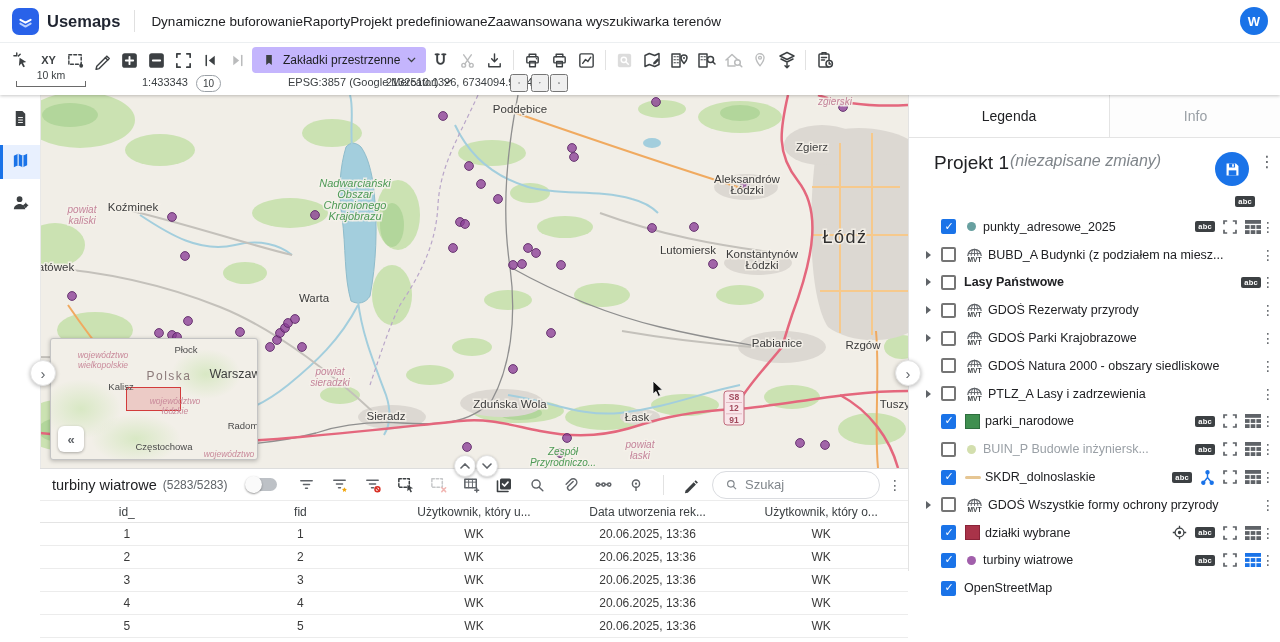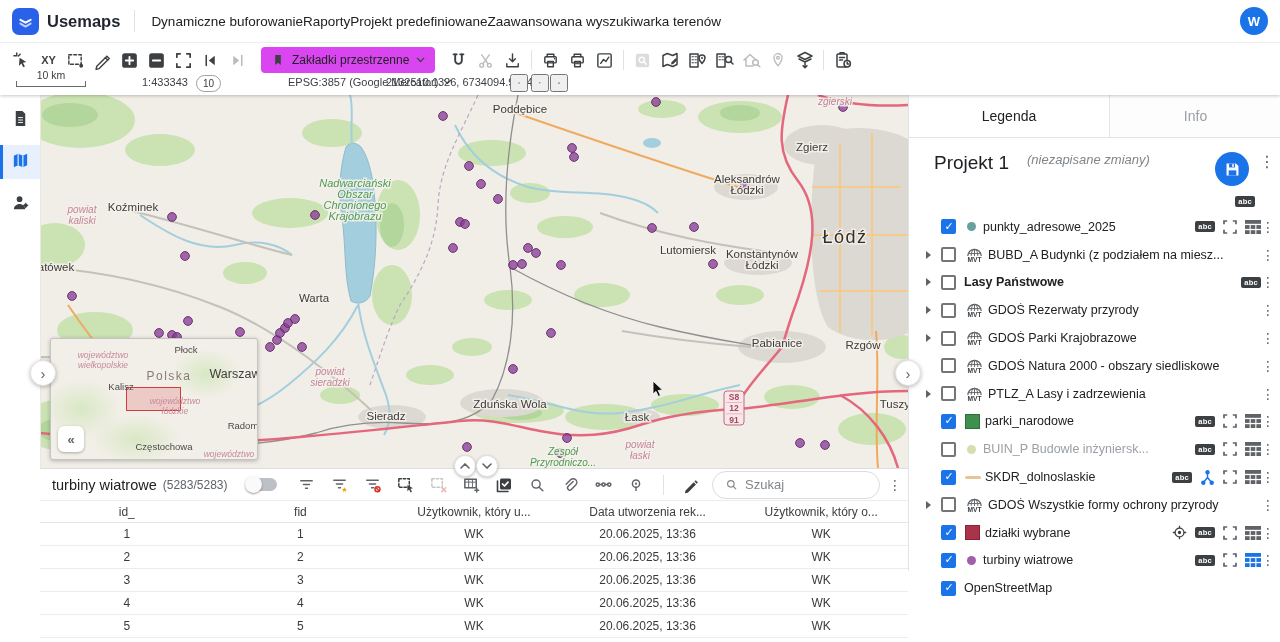--- a/index.html
+++ b/index.html
@@ -19,22 +19,22 @@
           color:#fff;font-size:13px;font-weight:bold;display:flex;align-items:center;justify-content:center}
   
   .toolbar{position:absolute;left:0;top:42px;width:1280px;height:53px;background:#fff;z-index:9;
            box-shadow:0 1px 3px rgba(0,0,0,.22)}
   .tb1{position:absolute;top:3px;left:8px;display:flex;align-items:center;height:30px}
   .tbtn{width:27px;height:27px;display:flex;align-items:center;justify-content:center;border-radius:4px;background:none;border:none;padding:0}
   .tbtn svg{stroke:#3c4043;fill:none;stroke-width:1.5;stroke-linecap:round;stroke-linejoin:round}
   .dis{opacity:.35}
   .tsep{width:1px;height:20px;background:#e2e2e2;margin:0 5px}
   .xy{font-size:11px;font-weight:bold;color:#3c4043}
-  .bkpill{height:26px;background:#d946ef;border-radius:4px;display:flex;align-items:center;gap:7px;
-          padding:0 10px;margin:0 10px;font-size:12px;color:#202124;border:none}
+  .bkpill{height:26px;background:#c4b5fd;border-radius:4px;display:flex;align-items:center;gap:7px;
+          padding:0 10px;margin:0 1px;font-size:12px;color:#202124;border:none}
   .tb2t{position:absolute;top:34px;font-size:11px;color:#3c4043;white-space:nowrap}
   .scalebar{position:absolute;left:16px;top:27px;width:70px;text-align:center;font-size:10.5px;color:#3c4043}
   .sb-line{height:5px;border:1px solid #6a6a6a;border-top:none}
   .zoompill{position:absolute;top:33px;border:1px solid #9aa0a6;border-radius:9px;font-size:10px;
             color:#3c4043;padding:0 6px;line-height:15px}
   .epsg{display:flex;align-items:center;gap:5px}
   .tb2ic{position:absolute;top:32px;width:18px;height:18px;display:flex;align-items:center;justify-content:center}
   .tb2ic svg{stroke:#3c4043;fill:none;stroke-width:1.5;stroke-linecap:round}
   
   .side{position:absolute;left:0;top:95px;width:40px;height:547px;background:#fff;border-right:1px solid #e8e8e8;z-index:5}
@@ -89,21 +89,21 @@
   .trow{display:grid;grid-template-columns:repeat(5,1fr);height:22px;border-bottom:1px solid #ececec;align-items:center}
   .tcell{text-align:center;font-size:12px;color:#3a3a3a}
   
   .rpanel{position:absolute;left:908px;top:95px;width:372px;height:476px;background:#fff;border-left:1px solid #e3e3e3;z-index:4}
   .rtabs{display:flex;height:42px;border-bottom:1px solid #e4e4e4}
   .rtab{display:flex;align-items:center;justify-content:center;font-size:14px;cursor:pointer}
   .rtab.active{width:200px;color:#202124;font-weight:500}
   .rtab.inactive{flex:1;color:#9aa0a6;border-left:1px solid #e4e4e4;background:#fdfdfd}
   .prow{display:flex;align-items:flex-start;padding:14px 12px 4px 25px}
   .ptitle{font-size:19px;color:#202124}
-  .punsaved{font-size:13px;font-style:italic;color:#80868b;margin-left:18px}
+  .punsaved{font-size:16px;font-style:italic;color:#80868b;margin-left:1px}
   .cbtn{border:none;border-radius:50%;display:flex;align-items:center;justify-content:center;cursor:pointer;padding:0}
   .blue{background:#1a73e8}.green{background:#1e8e3e}
   .c34{width:34px;height:34px}.c31{width:31px;height:31px}
   .wrow{display:flex;align-items:center;gap:7px;padding:12px 12px 0 25px}
   .wtitle{font-size:14px;font-weight:500;color:#202124}
   .abc-float{display:flex;justify-content:flex-end;padding:6px 26px 2px 0}
   .abc{background:#3c4043;color:#fff;font-size:7.5px;font-weight:bold;padding:1px 3px;border-radius:2px;letter-spacing:.3px}
   #layer-list{padding:4px 0 0 17px}
   .lrow{display:flex;align-items:center;height:27.8px;padding-right:10px}
   .larr{width:13px;flex:none;display:flex;align-items:center}

